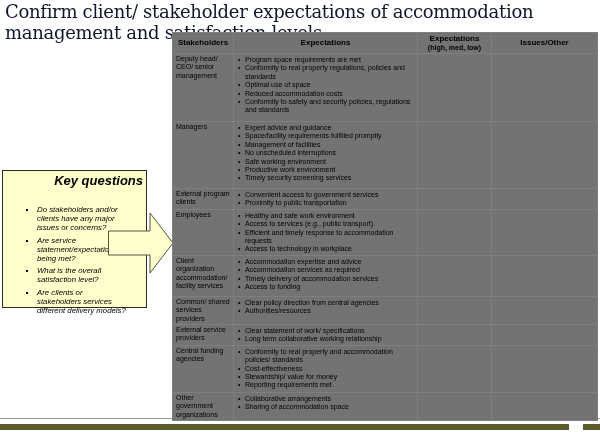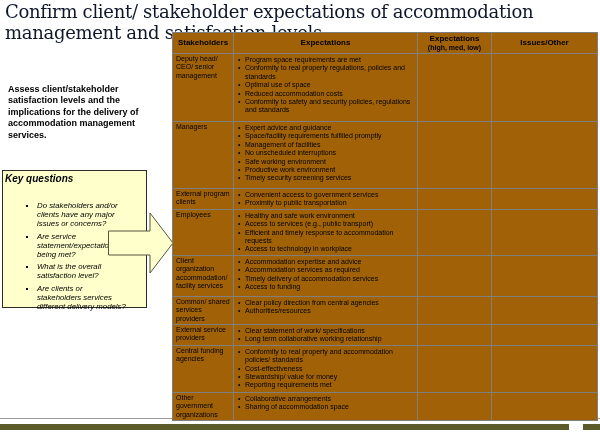--- a/index.html
+++ b/index.html
@@ -16,37 +16,37 @@
   .intro-text {
     position:absolute; left:8px; top:84px; width:156px;
     font-weight:bold; font-size:9px; line-height:1.27;
   }
   
   .kq-box {
     position:absolute; left:2px; top:170px; width:145px; height:138px;
     border:1px solid #2b2b2b; padding:2px 3px 2px 2px;
   }
   .kq-title {
-    text-align:left; font-weight:bold; font-style:italic; font-size:10px;
+    text-align:right; font-weight:bold; font-style:italic; font-size:13px;
     margin:0 0 2px 0;
   }
   .kq-list {
     margin:17px; padding-left:15px; list-style-type:square;
     font-style:italic; font-size:7.8px; line-height:1.18;
   }
   .kq-list li { margin-bottom:3px; }
   .arrow-svg { position:absolute; left:108px; top:211px; }
   
   .hairline { position:absolute; left:0; top:418px; width:600px; height:1px; background:#9a9a9a; }
   .footer-bar { position:absolute; left:0; top:424px; width:600px; height:6px; }
   .footer-notch { position:absolute; left:569px; top:0; width:14px; height:6px; background:#ffffff; }
   
   .tbl {
     position:absolute; left:172px; top:32px; width:425px;
-    border-collapse:collapse; table-layout:fixed; background:#a16207;
+    border-collapse:collapse; table-layout:fixed; background:#737373;
     font-size:7px; line-height:1.2;
   }
   .tbl col.c1 { width:61px; }
   .tbl col.c2 { width:184px; }
   .tbl col.c3 { width:74px; }
   .tbl col.c4 { width:106px; }
   .tbl th, .tbl td { border:1px solid #7f7f7f; vertical-align:top; padding:1px 3px; }
   .tbl th { text-align:center; vertical-align:middle; font-size:8px; font-weight:bold; height:21px; padding:1px 2px; }
   .hdr-sub { display:block; font-size:7px; font-weight:bold; }
   .stake-cell { padding-top:2px; }
@@ -63,21 +63,20 @@
   tbody tr:nth-child(8) > td { height:47px; }
   tbody tr:nth-child(9) > td { height:12px; }
 </style>
 </head>
 <body>
 
 <div class="slide">
 
   <h1 class="slide-title">Confirm client/ stakeholder expectations of accommodation management and satisfaction levels</h1>
 
-  <div class="intro-text">Assess client/stakeholder satisfaction levels and the implications for the delivery of accommodation management services.</div>
 
   <div class="hairline"></div>
 
   <div class="kq-box" style="background: rgb(255, 255, 204);">
     <div class="kq-title">Key questions</div>
     <ul class="kq-list">
         <li>Do stakeholders and/or clients have any major issues or concerns?</li>
         <li>Are service statement/expectations being met?</li>
         <li>What is the overall satisfaction level?</li>
         <li>Are clients or stakeholders services different delivery models?</li>

